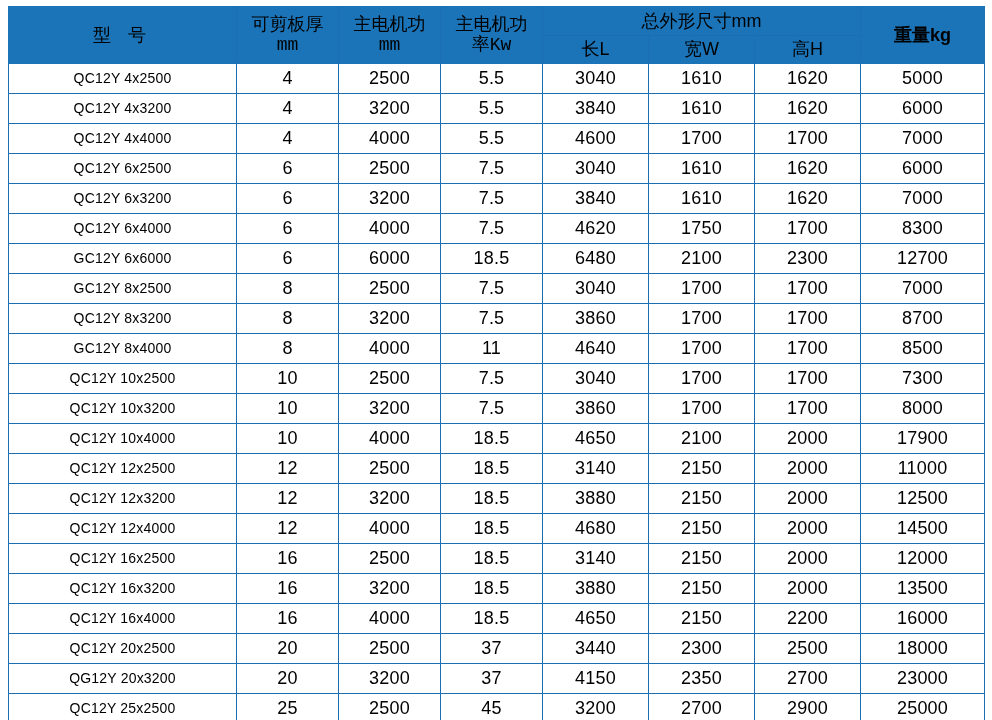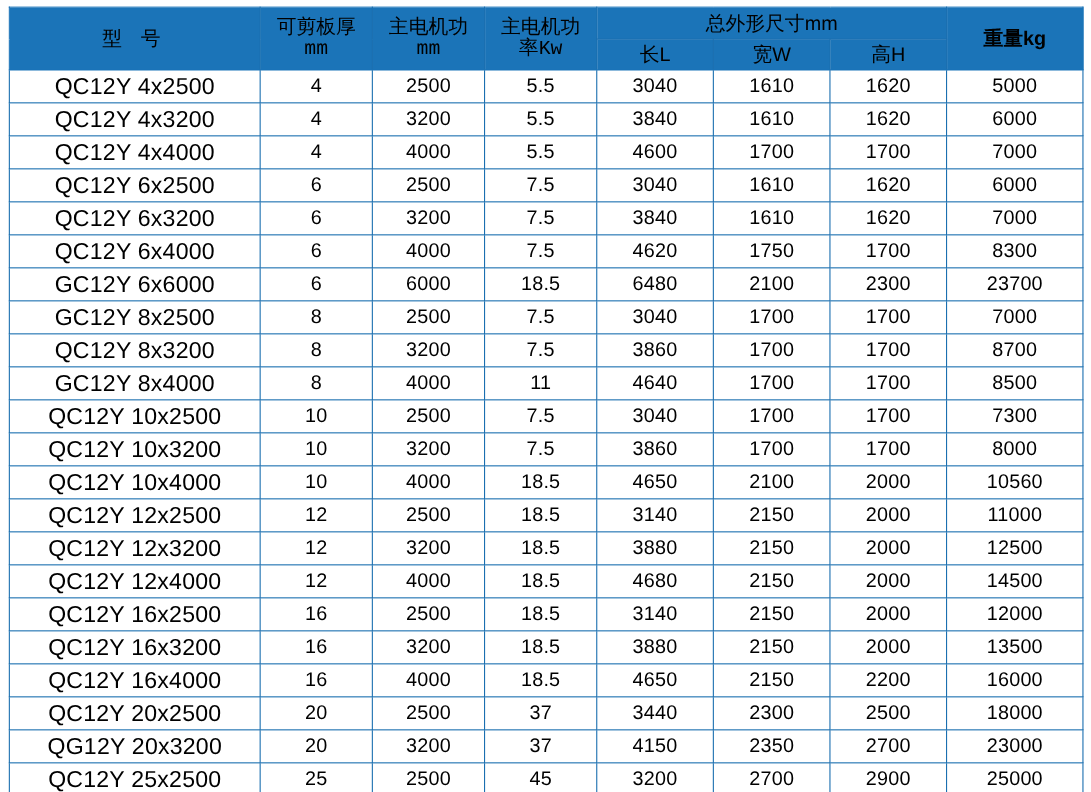--- a/index.html
+++ b/index.html
@@ -63,21 +63,21 @@
   thead th.edge-right { border-right: 1px solid #1b74b8; font-weight: bold; }
   thead th.edge-top   { border-top: 1px solid #1b74b8; }
   thead th.edge-bottom{ border-bottom: 1px solid #1b74b8; }
 
   tbody td {
     background: #ffffff;
     font-size: 18.5px;
     letter-spacing: 0.2px;
   }
   tbody td.model {
-    font-size: 21px;
+    font-size: 14px;
   }
   .hdr-line1 { display: block; }
   .hdr-line2 { display: block; font-family: Liberation Mono, monospace; }
   .spaced { letter-spacing: 6px; }
 </style>
 </head>
 <body>
 
 <div class="sheet">
   <table class="spec">
@@ -189,21 +189,21 @@
           <td>8300</td>
         </tr>
         <tr>
           <td class="model">GC12Y 6x6000</td>
           <td>6</td>
           <td>6000</td>
           <td>18.5</td>
           <td>6480</td>
           <td>2100</td>
           <td>2300</td>
-          <td>23700</td>
+          <td>12700</td>
         </tr>
         <tr>
           <td class="model">GC12Y 8x2500</td>
           <td>8</td>
           <td>2500</td>
           <td>7.5</td>
           <td>3040</td>
           <td>1700</td>
           <td>1700</td>
           <td>7000</td>
@@ -249,21 +249,21 @@
           <td>8000</td>
         </tr>
         <tr>
           <td class="model">QC12Y 10x4000</td>
           <td>10</td>
           <td>4000</td>
           <td>18.5</td>
           <td>4650</td>
           <td>2100</td>
           <td>2000</td>
-          <td>10560</td>
+          <td>17900</td>
         </tr>
         <tr>
           <td class="model">QC12Y 12x2500</td>
           <td>12</td>
           <td>2500</td>
           <td>18.5</td>
           <td>3140</td>
           <td>2150</td>
           <td>2000</td>
           <td>11000</td>

